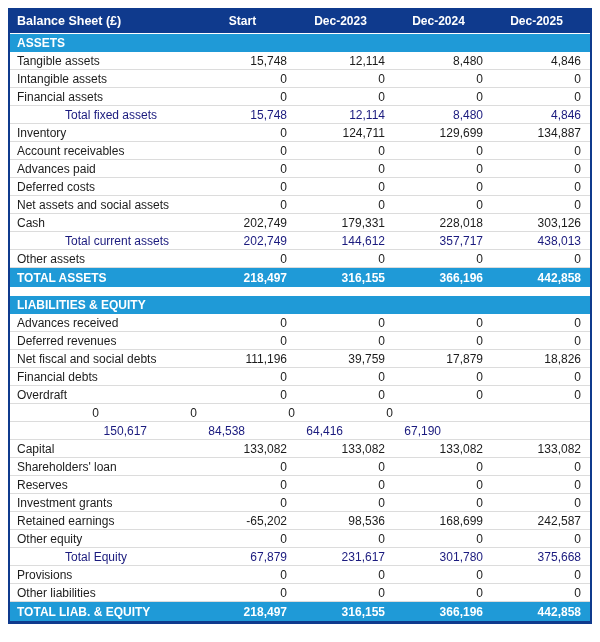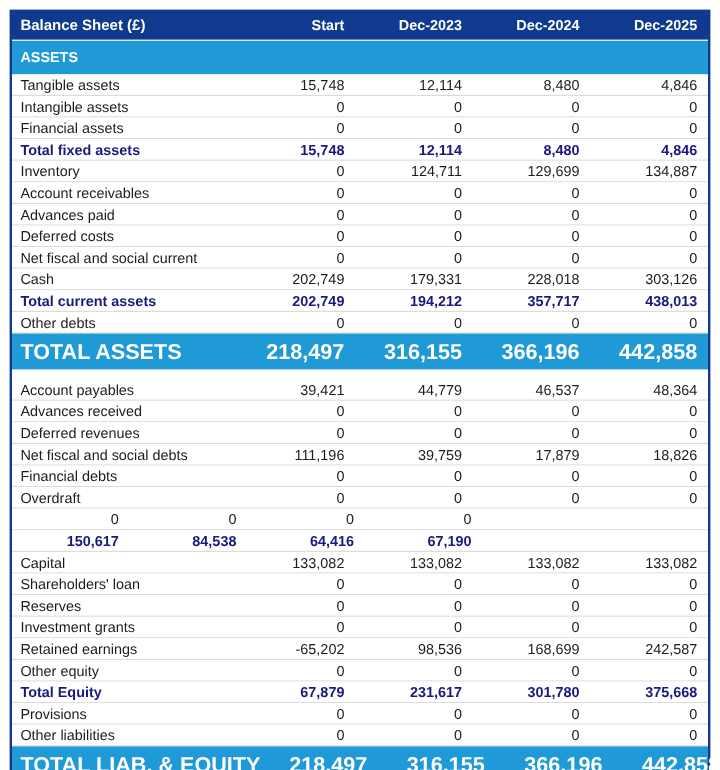--- a/index.html
+++ b/index.html
@@ -20,65 +20,66 @@
     align-items: center;
     height: 25px;
     background: #0f3a8d;
     color: #ffffff;
     font-weight: bold;
     font-size: 12.5px;
   }
   .title-cell { flex: 1; padding-left: 7px; }
   .col-head {
     width: 98px;
-    text-align: right;
+    text-align: center;
     padding-right: 9px;
     font-size: 12px;
     flex: none;
   }
   .section-bar {
     display: flex;
     align-items: center;
-    height: 28px;
+    height: 18px;
     margin-top: 1px;
     background: #1f9ad7;
     color: #ffffff;
     font-weight: bold;
     font-size: 12px;
     padding-left: 7px;
   }
   .row {
     display: flex;
     align-items: center;
     height: 18px;
     border-bottom: 1px solid #dcdcdc;
     font-size: 12px;
     color: #1c1c1c;
     background: #ffffff;
   }
   .row.subtotal {
-    font-weight: bold;
+    font-weight: normal;
     color: #1a1a7e;
+    padding-left: 48px;
   }
   .cell-label { flex: 1; padding-left: 7px; white-space: nowrap; }
   .cell-val {
     width: 98px;
     flex: none;
     text-align: right;
     padding-right: 9px;
     font-variant-numeric: tabular-nums;
   }
   .total-row {
     display: flex;
     align-items: center;
-    height: 30px;
+    height: 19px;
     background: #1f9ad7;
     color: #ffffff;
     font-weight: bold;
-    font-size: 18px;
+    font-size: 12px;
   }
   .spacer { height: 8px; background: #ffffff; }
 </style>
 </head>
 <body>
 
 <div class="sheet">
   <div class="header-row">
     <div class="title-cell">Balance Sheet (£)</div>
 
@@ -141,61 +142,57 @@
         <div class="cell-val">0</div>
       </div>
       <div class="row">
         <div class="cell-label">Deferred costs</div>
         <div class="cell-val">0</div>
         <div class="cell-val">0</div>
         <div class="cell-val">0</div>
         <div class="cell-val">0</div>
       </div>
       <div class="row">
-        <div class="cell-label">Net fiscal and social current</div>
+        <div class="cell-label">Net assets and social assets</div>
         <div class="cell-val">0</div>
         <div class="cell-val">0</div>
         <div class="cell-val">0</div>
         <div class="cell-val">0</div>
       </div>
       <div class="row">
         <div class="cell-label">Cash</div>
         <div class="cell-val">202,749</div>
         <div class="cell-val">179,331</div>
         <div class="cell-val">228,018</div>
         <div class="cell-val">303,126</div>
       </div>
       <div class="row subtotal">
         <div class="cell-label">Total current assets</div>
         <div class="cell-val">202,749</div>
-        <div class="cell-val">194,212</div>
+        <div class="cell-val">144,612</div>
         <div class="cell-val">357,717</div>
         <div class="cell-val">438,013</div>
       </div>
       <div class="row">
-        <div class="cell-label">Other debts</div>
+        <div class="cell-label">Other assets</div>
         <div class="cell-val">0</div>
         <div class="cell-val">0</div>
         <div class="cell-val">0</div>
         <div class="cell-val">0</div>
       </div>
       <div class="total-row">
         <div class="cell-label">TOTAL ASSETS</div>
         <div class="cell-val">218,497</div>
         <div class="cell-val">316,155</div>
         <div class="cell-val">366,196</div>
         <div class="cell-val">442,858</div>
       </div>
       <div class="spacer"></div>
-      <div class="row">
-        <div class="cell-label">Account payables</div>
-        <div class="cell-val">39,421</div>
-        <div class="cell-val">44,779</div>
-        <div class="cell-val">46,537</div>
-        <div class="cell-val">48,364</div>
+      <div class="section-bar">
+        <span>LIABILITIES &amp; EQUITY</span>
       </div>
       <div class="row">
         <div class="cell-label">Advances received</div>
         <div class="cell-val">0</div>
         <div class="cell-val">0</div>
         <div class="cell-val">0</div>
         <div class="cell-val">0</div>
       </div>
       <div class="row">
         <div class="cell-label">Deferred revenues</div>

